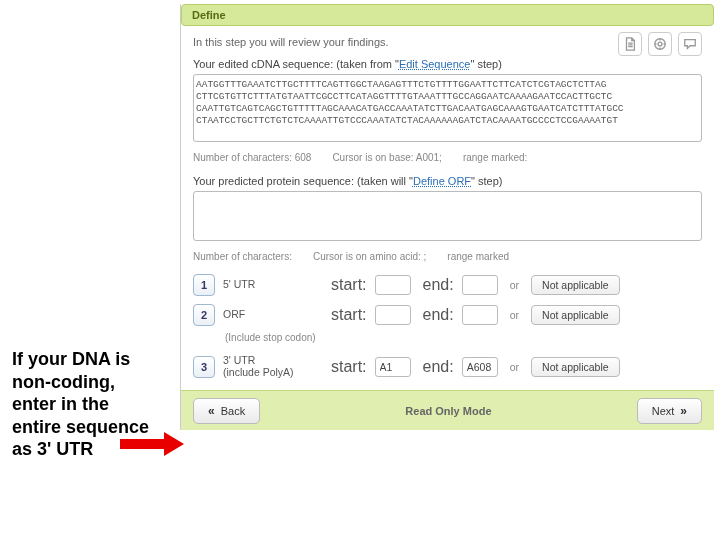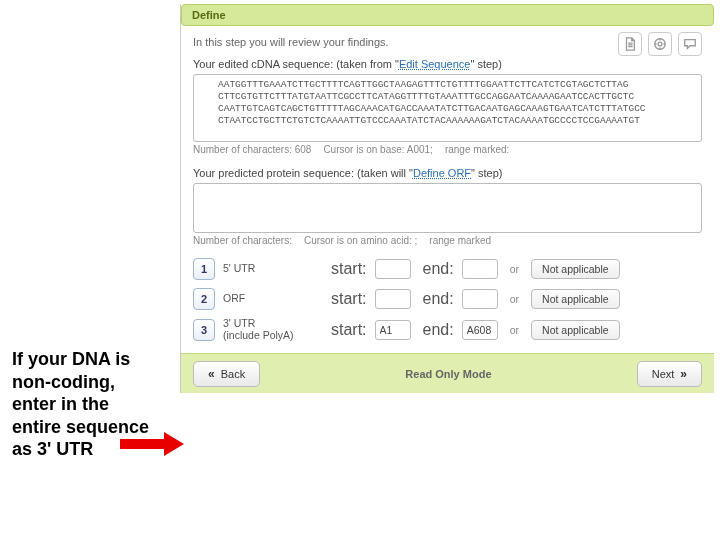--- a/index.html
+++ b/index.html
@@ -12,23 +12,23 @@
   .panel { position: absolute; left: 180px; top: 4px; width: 534px; border-left: 1px solid #ccc; background: #fff; }
   .review-hdr { background: #d6e89a; border: 1px solid #b5cf6b; border-radius: 4px; padding: 4px 10px; font-weight: bold; color: #556b12; font-size: 11px; }
   .inner { padding: 10px 12px 0 12px; position: relative; }
   .intro-row { position: relative; margin-bottom: 10px; }
   .intro { color: #666; font-size: 11px; }
   .icons { position: absolute; right: 0; top: -4px; display: flex; gap: 6px; }
   .ibtn { width: 24px; height: 24px; border: 1px solid #ccc; border-radius: 4px; background: #fff; display: flex; align-items: center; justify-content: center; cursor: pointer; color: #999; }
   .ibtn svg { width: 14px; height: 14px; stroke: #999; fill: none; stroke-width: 1.5; }
   .sec-label { color: #444; font-size: 11px; margin-bottom: 4px; }
   .sec-label .link { color: #2a6fb5; text-decoration: underline dotted; }
-  .seqbox { width: 100%; height: 68px; border: 1px solid #bbb; border-radius: 3px; padding: 4px 24px; font-family: "Courier New", monospace; font-size: 9.5px; color: #555; line-height: 1.25; overflow: hidden; resize: none; }
+  .seqbox { width: 100%; height: 68px; border: 1px solid #bbb; border-radius: 3px; padding: 4px 2px; font-family: "Courier New", monospace; font-size: 9.5px; color: #555; line-height: 1.25; overflow: hidden; resize: none; }
   .seqbox2 { height: 50px; }
-  .meta { display: flex; gap: 12px; color: #888; font-size: 10px; margin-top: 0; margin-bottom: 12px; }
+  .meta { display: flex; gap: 21px; color: #888; font-size: 10px; margin-top: 8px; margin-bottom: 12px; }
   .mark-label { color: #444; font-size: 11px; margin-bottom: 10px; }
   .row { display: flex; align-items: center; gap: 8px; margin-bottom: 8px; }
   .numbox { width: 22px; height: 22px; border: 1px solid #9fb7cf; border-radius: 4px; display: flex; align-items: center; justify-content: center; font-weight: bold; color: #336; background: linear-gradient(#fff,#eaf0f7); font-size: 11px; }
   .rlabel { width: 96px; color: #555; font-size: 10.5px; line-height: 1.1; }
   .field-lbl { color: #555; font-size: 16px; margin-left: 4px; }
   .tin { width: 36px; height: 20px; border: 1px solid #bbb; border-radius: 3px; padding: 0 4px; font-size: 10.5px; color: #444; }
   .or { color: #888; font-size: 10.5px; margin: 0 4px; }
   .na-btn { border: 1px solid #bbb; border-radius: 4px; background: linear-gradient(#fdfdfd,#eee); padding: 3px 10px; font-size: 10.5px; color: #444; cursor: pointer; }
   .note { color: #888; font-size: 10px; margin: -2px 0 12px 32px; }
   .footer { margin-top: 12px; background: #e0eeb0; border-top: 1px solid #c2d87e; height: 40px; display: flex; align-items: center; justify-content: space-between; padding: 0 12px; }
@@ -114,20 +114,21 @@
         <div class="numbox">2</div>
         <div class="rlabel">ORF</div>
         <span class="field-lbl">start:</span>
         <input class="tin" value="" style="">
         <span class="field-lbl">end:</span>
         <input class="tin" value="" style="">
         <span class="or">or</span>
         <button class="na-btn">Not applicable</button>
       </div>
 
+      <div class="note">(Include stop codon)</div>
 
       <div class="row">
         <div class="numbox">3</div>
         <div class="rlabel" style="white-space:pre-line">3' UTR
 (include PolyA)</div>
         <span class="field-lbl">start:</span>
         <input class="tin" value="A1" style="">
         <span class="field-lbl">end:</span>
         <input class="tin" value="A608" style="">
         <span class="or">or</span>

